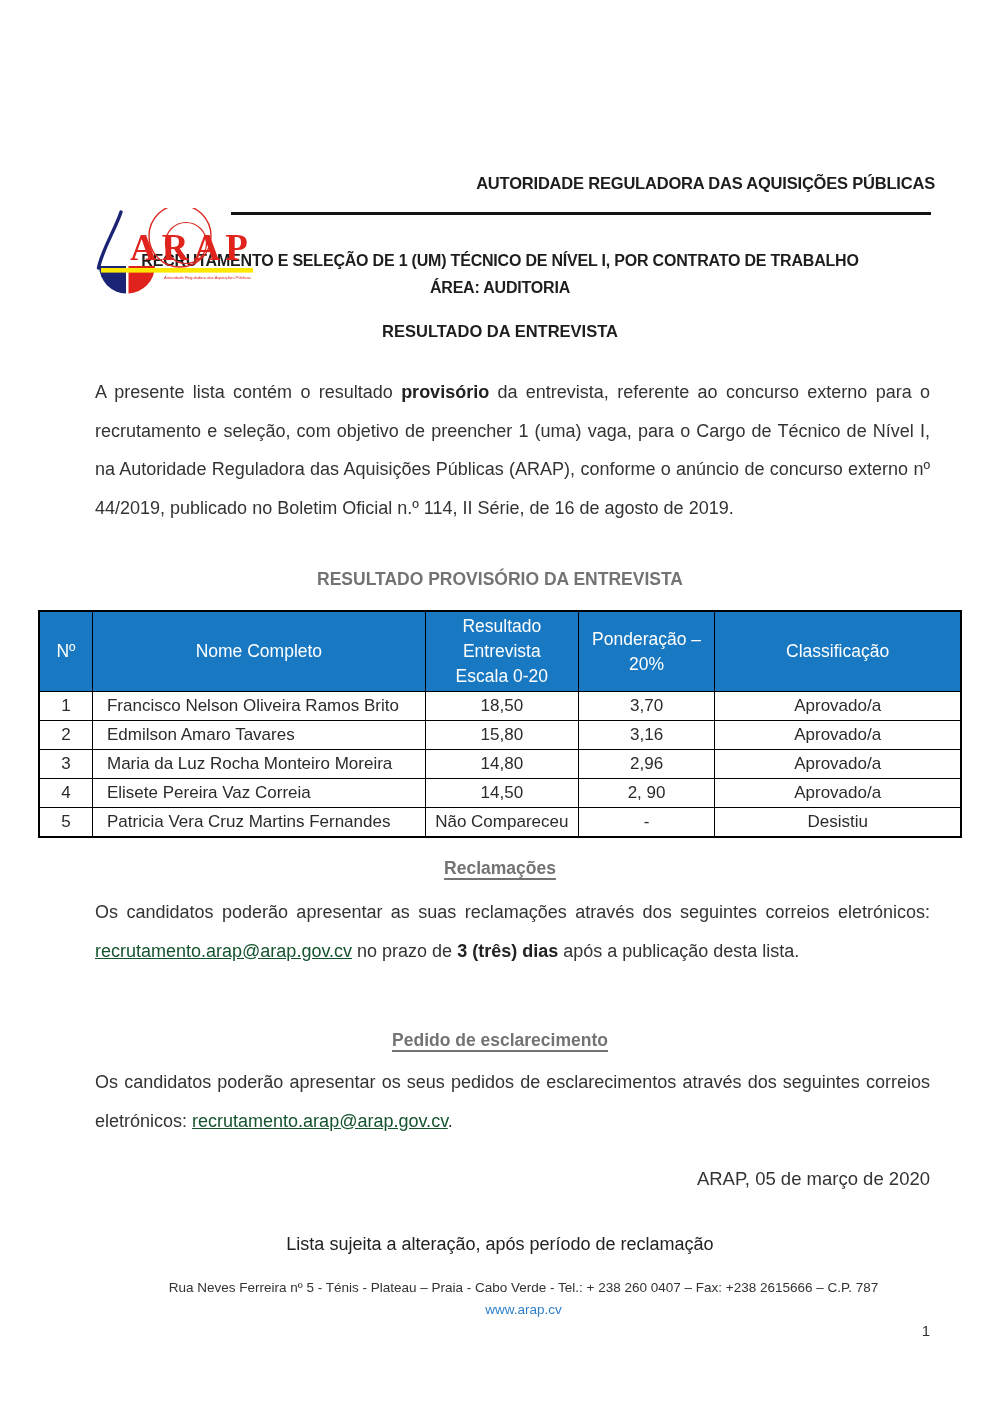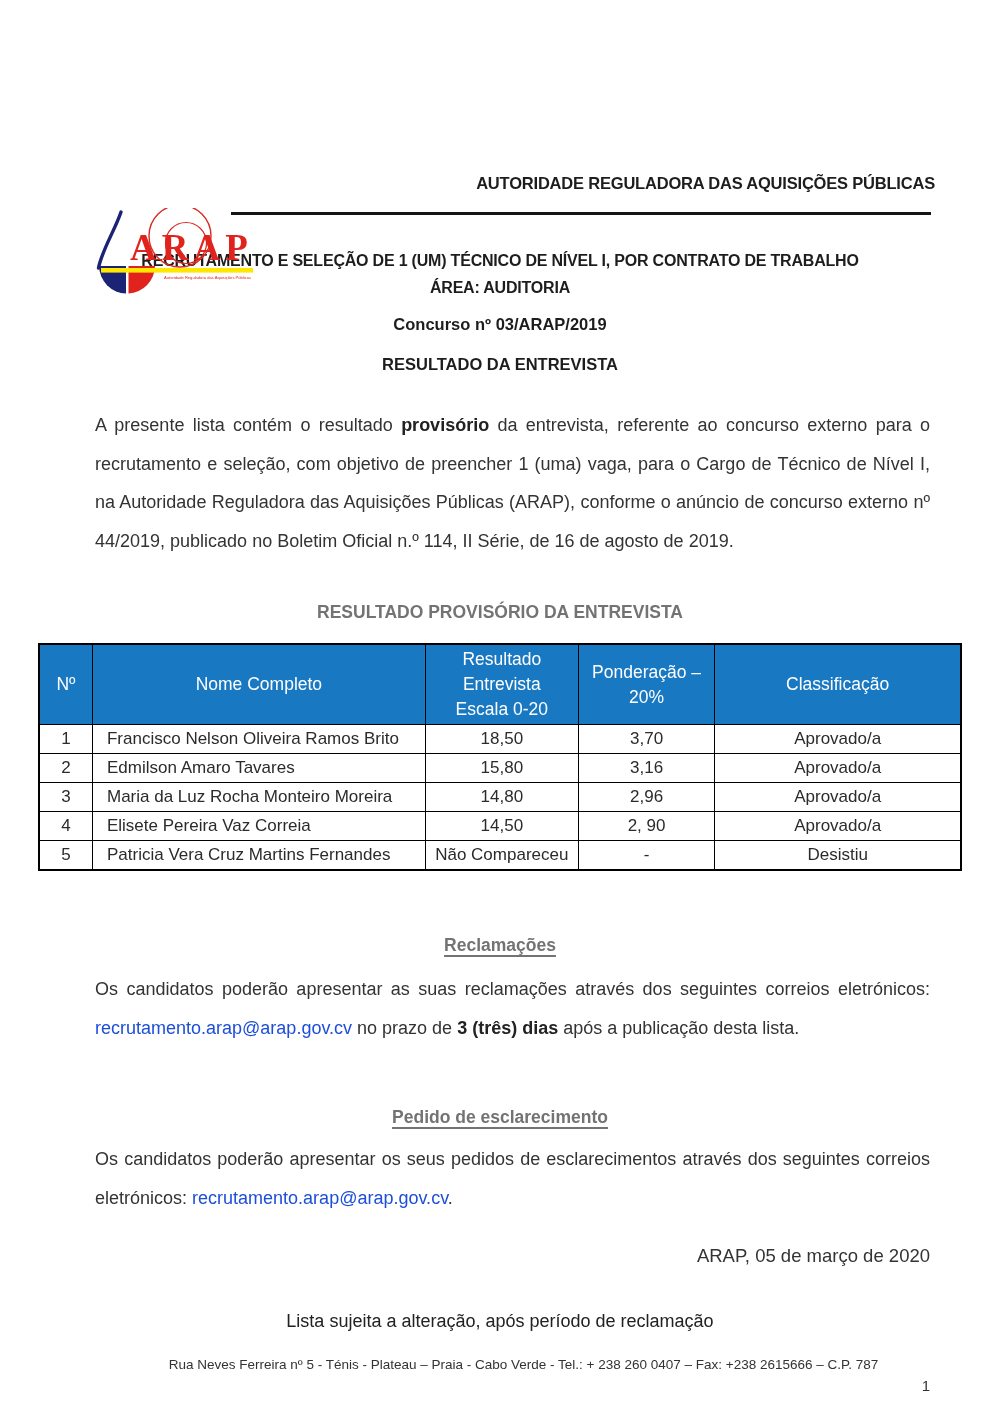--- a/index.html
+++ b/index.html
@@ -29,21 +29,21 @@
 
   
   table.results{margin:20px auto 0 38px;width:924px;border-collapse:collapse;table-layout:fixed;}
   table.results th,table.results td{border:1.5px solid #000;}
   table.results{border:2px solid #000;}
   thead th{background:#1878C2;color:#fff;font-weight:normal;font-size:17.5px;line-height:25px;white-space:pre-line;text-align:center;vertical-align:middle;padding:2px 4px;height:72px;}
   tbody td{font-size:17px;height:26px;padding:1px 6px;text-align:center;color:#2b2b2b;vertical-align:middle;}
   tbody td.name{text-align:left;padding-left:14px;}
   col.c-num{width:5.8%;}col.c-name{width:36.1%;}col.c-res{width:16.6%;}col.c-pond{width:14.8%;}col.c-class{width:26.7%;}
 
-  .link{color:#1d4ed8;cursor:pointer;}
+  .link{color:#14532d;text-decoration:underline;cursor:pointer;}
   .plain-link{color:#2E7FC9;text-decoration:none;cursor:pointer;}
 
   .date-line{margin:28px 70px 0 0;text-align:right;font-size:18.5px;color:#333;}
   .note-line{margin:44px 0 0 0;text-align:center;font-size:18px;color:#222;}
 
   .footer{margin-top:24px;text-align:center;font-size:13.5px;line-height:17px;color:#333;padding-left:47px;}
   .footer .site{margin-top:5px;font-size:13.5px;}
   .page-number{margin:4px 70px 0 0;text-align:right;font-size:15px;color:#333;}
 </style>
 </head>
@@ -65,21 +65,20 @@
   </div>
 
   <div class="org-header">AUTORIDADE REGULADORA DAS AQUISIÇÕES PÚBLICAS</div>
   <hr class="rule">
 
   <div class="title-block">
     <div class="title-main">
       <div>RECRUTAMENTO E SELEÇÃO DE 1 (UM) TÉCNICO DE NÍVEL I, POR CONTRATO DE TRABALHO</div>
       <div>ÁREA: AUDITORIA</div>
     </div>
-    <div class="title-concurso">Concurso nº 03/ARAP/2019</div>
     <div class="title-subject">RESULTADO DA ENTREVISTA</div>
   </div>
 
   <p class="para"><span>A presente lista contém o resultado </span><b>provisório</b><span> da entrevista, referente ao concurso externo para o recrutamento e seleção, com objetivo de preencher 1 (uma) vaga, para o Cargo de Técnico de Nível I, na Autoridade Reguladora das Aquisições Públicas (ARAP), conforme o anúncio de concurso externo nº 44/2019, publicado no Boletim Oficial n.º 114, II Série, de 16 de agosto de 2019.</span></p>
 
   <div class="section-heading">RESULTADO PROVISÓRIO DA ENTREVISTA</div>
 
   <table class="results">
     <colgroup>
       <col class="c-num">
@@ -132,27 +131,28 @@
       <tr>
         <td>5</td>
         <td class="name">Patricia Vera Cruz Martins Fernandes</td>
         <td>Não Compareceu</td>
         <td>-</td>
         <td>Desistiu</td>
       </tr>
     </tbody>
   </table>
 
-  <div class="section-heading" style="margin-top:64px;"><span class="underlined">Reclamações</span></div>
+  <div class="section-heading" style="margin-top:20px;"><span class="underlined">Reclamações</span></div>
   <p class="para" style="margin-top:14px;"><span>Os candidatos poderão apresentar as suas reclamações através dos seguintes correios eletrónicos: </span><a class="link">recrutamento.arap@arap.gov.cv</a><span> no prazo de </span><b>3 (três) dias</b><span> após a publicação desta lista.</span></p>
 
   <div class="section-heading" style="margin-top:60px;"><span class="underlined">Pedido de esclarecimento</span></div>
   <p class="para" style="margin-top:12px;"><span>Os candidatos poderão apresentar os seus pedidos de esclarecimentos através dos seguintes correios eletrónicos: </span><a class="link">recrutamento.arap@arap.gov.cv</a><span>.</span></p>
 
   <div class="date-line">ARAP, 05 de março de 2020</div>
   <div class="note-line">Lista sujeita a alteração, após período de reclamação</div>
 
   <div class="footer">
     <div>Rua Neves Ferreira nº 5 - Ténis - Plateau – Praia - Cabo Verde - Tel.: + 238 260 0407 – Fax: +238 2615666 – C.P. 787</div>
+    <div class="site"><a class="plain-link">www.arap.cv</a></div>
   </div>
   <div class="page-number">1</div>
 
 </div>
 
 </body></html>

